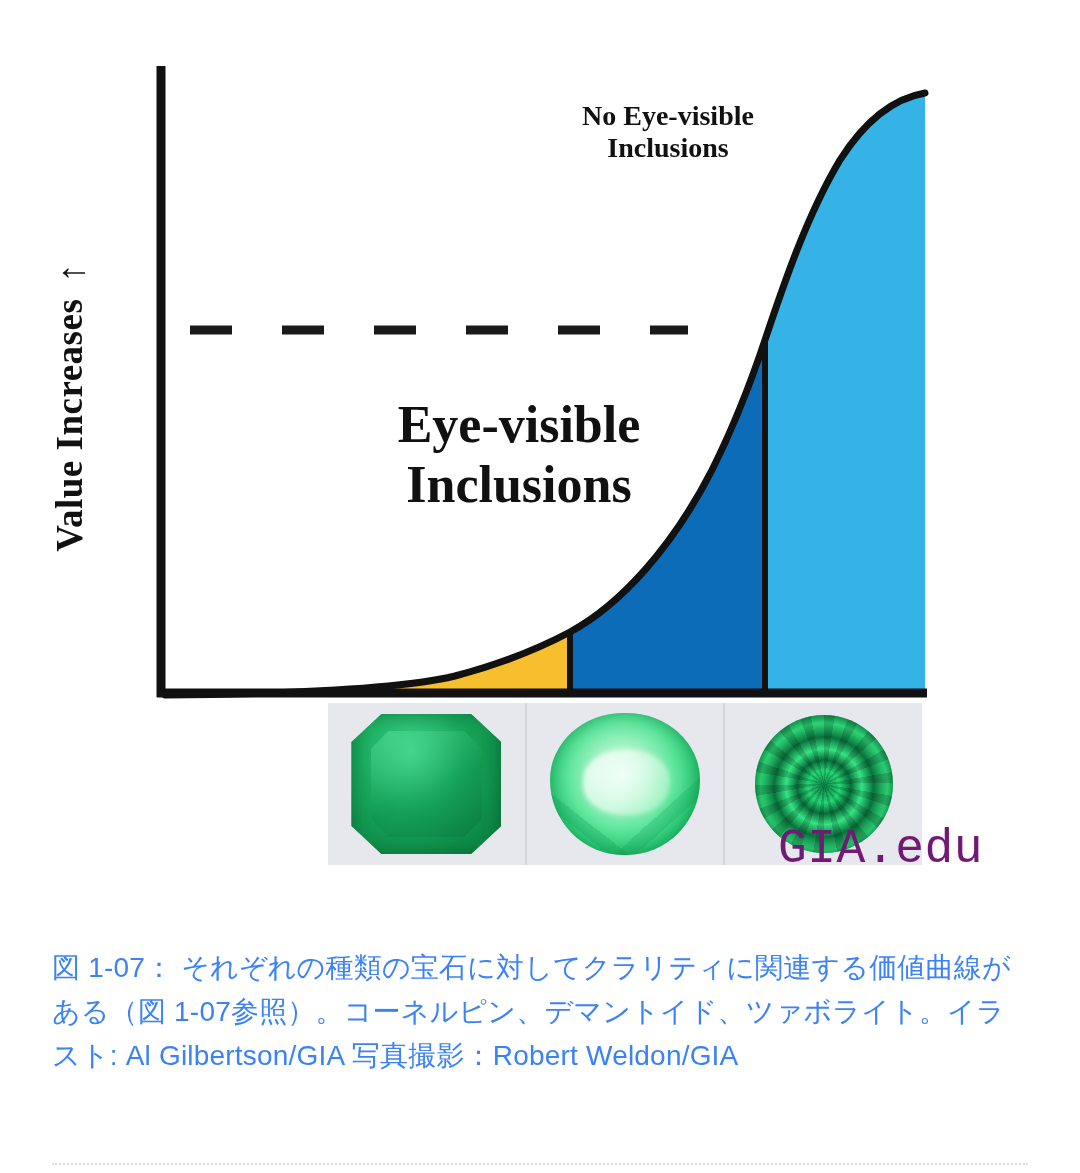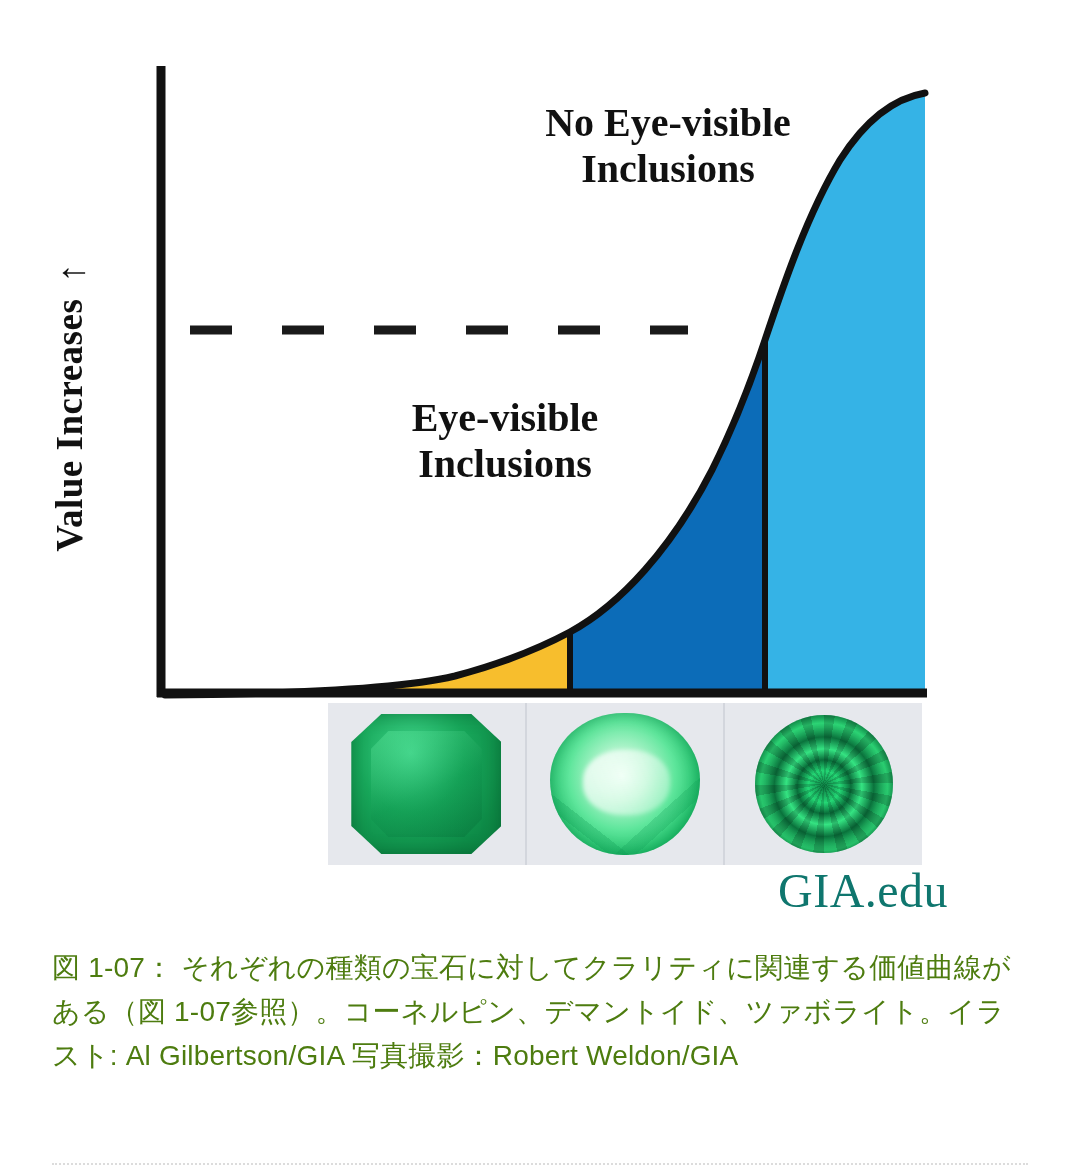--- a/index.html
+++ b/index.html
@@ -66,27 +66,27 @@
     font-family: "Liberation Serif", serif;
     font-weight: bold;
     color: #111111;
     text-align: center;
     line-height: 1.16;
   }
   .label-no-eye {
     left: 468px;
     top: 100px;
     width: 400px;
-    font-size: 40px;
+    font-size: 28px;
   }
   .label-eye {
-    left: 345px;
+    left: 359px;
     top: 395px;
     width: 320px;
-    font-size: 40px;
+    font-size: 52px;
   }
   .label-opaque {
     left: 170px;
     top: 594px;
     width: 360px;
     font-size: 40px;
     letter-spacing: 1px;
   }
 
   
@@ -174,38 +174,38 @@
         rgba(0,80,40,0.45) 0deg 9deg,
         rgba(70,240,140,0.25) 9deg 20deg);
     mix-blend-mode: multiply;
     opacity: 0.55;
   }
 
   
   .gia-watermark {
     position: absolute;
     left: 778px;
-    top: 863px;
-    font-family: Liberation Serif, serif;
+    top: 822px;
+    font-family: Liberation Mono, monospace;
     font-size: 48px;
-    color: #0f766e;
+    color: #701a75;
     letter-spacing: 0.5px;
     white-space: nowrap;
   }
 
   
   .caption {
     position: absolute;
     left: 52px;
     top: 946px;
     width: 966px;
     font-family: "Liberation Sans", sans-serif;
     font-size: 28px;
     line-height: 1.58;
-    color: #4d7c0f;
+    color: #3b82f6;
     letter-spacing: 0.2px;
   }
 
   .bottom-rule {
     position: absolute;
     left: 52px;
     top: 1163px;
     width: 976px;
     height: 2px;
     border-top: 2px dotted #dcdcdc;

